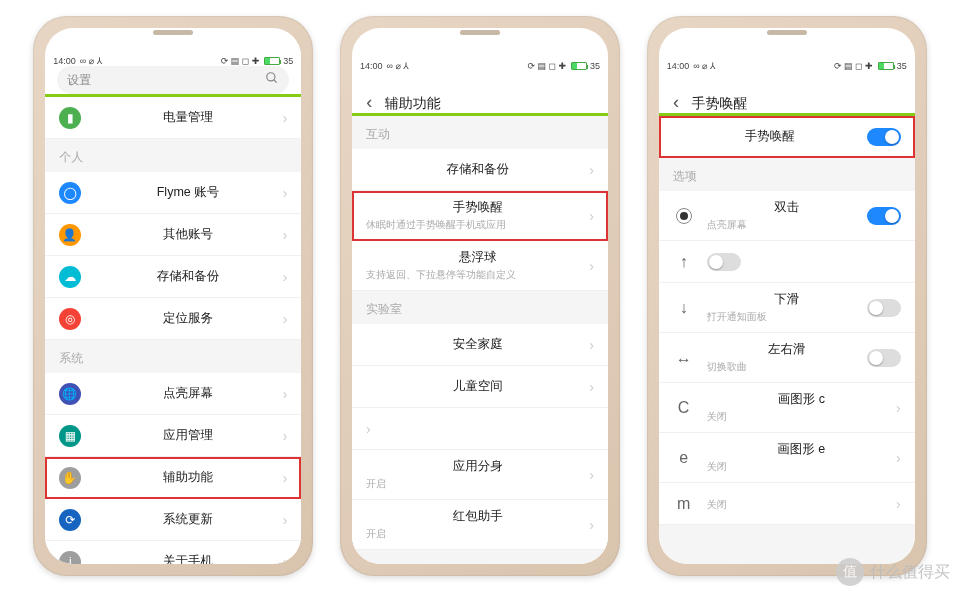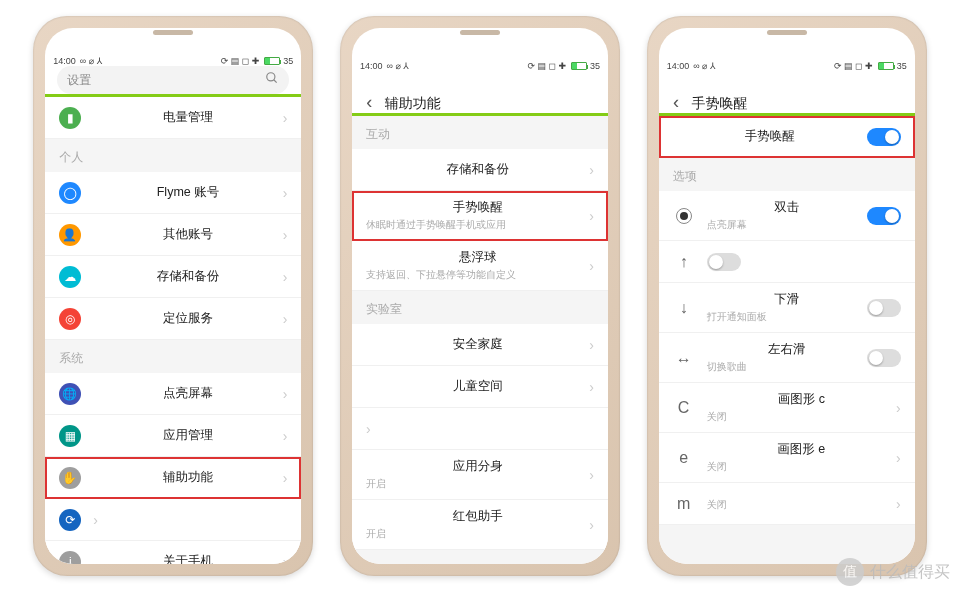--- a/index.html
+++ b/index.html
@@ -223,20 +223,23 @@
         </div>
         <div class="row highlight">
           <div class="ico c-grey">✋</div>
           <div class="txt">
               <div class="lab">辅助功能</div>
             </div>
           <div class="chev">›</div>
         </div>
         <div class="row">
           <div class="ico c-navy">⟳</div>
+          <div class="txt">
+              <div class="lab">系统更新</div>
+            </div>
           <div class="chev">›</div>
         </div>
         <div class="row">
           <div class="ico c-grey">i</div>
           <div class="txt">
               <div class="lab">关于手机</div>
             </div>
           <div class="chev">›</div>
         </div>
       </div>

